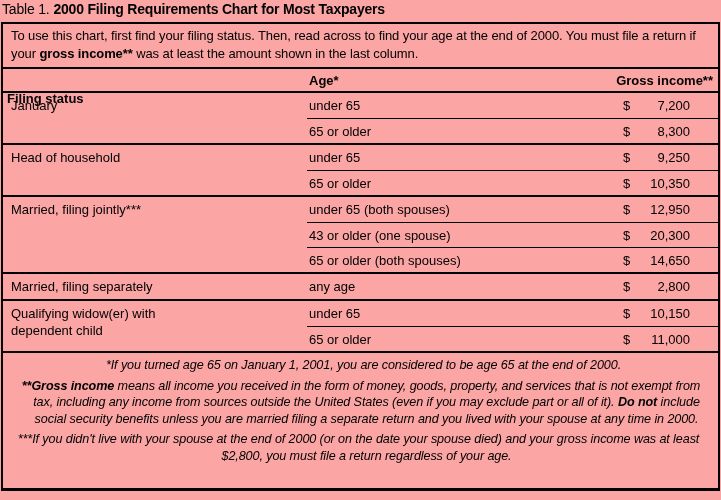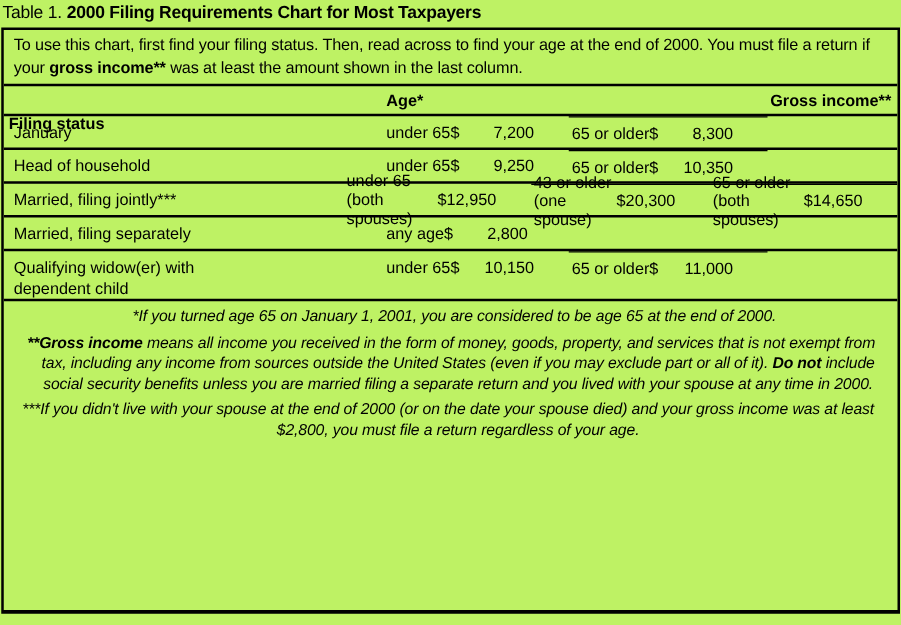--- a/index.html
+++ b/index.html
@@ -1,21 +1,21 @@
 <!DOCTYPE html>
 <html><head>
 <meta charset="utf-8">
 <style>
   * { box-sizing: border-box; margin: 0; padding: 0; }
   html, body { background: #fff; }
   .page {
     position: relative;
     width: 721px;
     height: 500px;
-    background: #bef264;
+    background: #fca5a5;
     color: #000000;
     font-family: "Liberation Sans", sans-serif;
     overflow: hidden;
   }
   .doc-title {
     position: absolute;
     top: 1px;
     left: 2px;
     font-size: 14px;
     letter-spacing: -0.2px;
@@ -63,21 +63,21 @@
     border-bottom: 2px solid #000;
   }
   .group:last-of-type { border-bottom-width: 3px; }
   .status-cell {
     width: 304px;
     padding: 4px 6px 0 8px;
     font-size: 13px;
     line-height: 17px;
   }
   .status-cell span { display: inline-block; max-width: 185px; }
-  .subrows { flex: 1; display: flex; flex-direction: row; }
+  .subrows { flex: 1; display: flex; flex-direction: column; }
   .subrow {
     display: flex;
     align-items: center;
     justify-content: space-between;
     height: 25px;
     border-top: 1px solid #000;
     font-size: 13px;
   }
   .subrow:first-child { border-top: none; }
   .age-cell { padding-left: 2px; }

